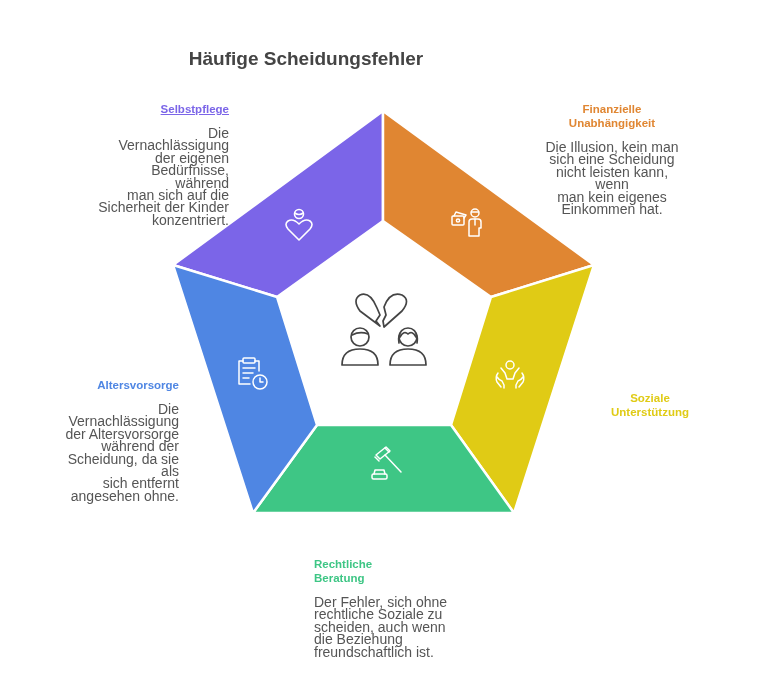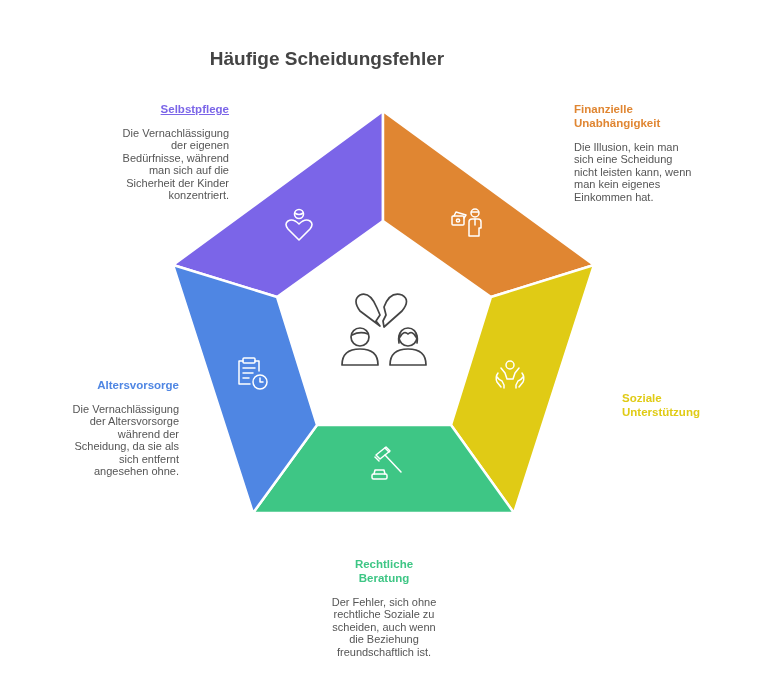--- a/index.html
+++ b/index.html
@@ -1,24 +1,24 @@
 <!DOCTYPE html>
 <html><head>
   <meta charset="utf-8">
   <style>
     html, body { margin: 0; padding: 0; background: #ffffff; }
     body { width: 768px; height: 698px; position: relative; overflow: hidden; font-family: "Liberation Sans", sans-serif; }
-    .title { position: absolute; left: 0; width: 612px; top: 48px; text-align: center; font-size: 19px; font-weight: bold; color: #444444; font-family: "Liberation Sans", sans-serif; padding-left: 21px; }
+    .title { position: absolute; left: 0; width: 612px; top: 48px; text-align: center; font-size: 19px; font-weight: bold; color: #444444; font-family: "Liberation Sans", sans-serif; }
     svg.diagram { position: absolute; left: 0; top: 0; }
     .block { position: absolute; font-family: "Liberation Sans", sans-serif; }
     .block .head { font-size: 11.5px; font-weight: bold; line-height: 14px; }
-    .block .desc { font-size: 11px; color: #555555; line-height: 12.4px; margin-top: 11px; }
+    .block .desc { font-size: 14px; color: #555555; line-height: 12.4px; margin-top: 11px; }
     .right-align { text-align: right; }
-    .left-align { text-align: left; margin-left: 32px; }
-    .center-align { text-align: center; }
+    .left-align { text-align: center; }
+    .center-align { }
   </style>
 </head>
 <body>
 
 <div class="title">Häufige Scheidungsfehler</div>
 
 <svg class="diagram" width="768" height="698" viewBox="0 0 768 698">
 
   <polygon points="383,111 173,265 277,297 383,221" fill="#7b65e8" stroke="#ffffff" stroke-width="2.5" stroke-linejoin="round"></polygon>
 

